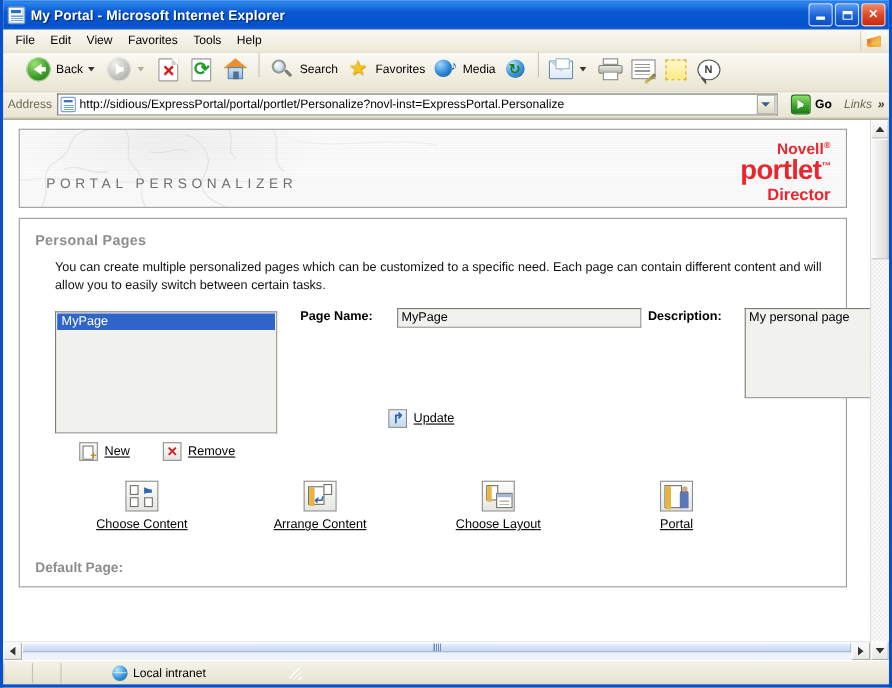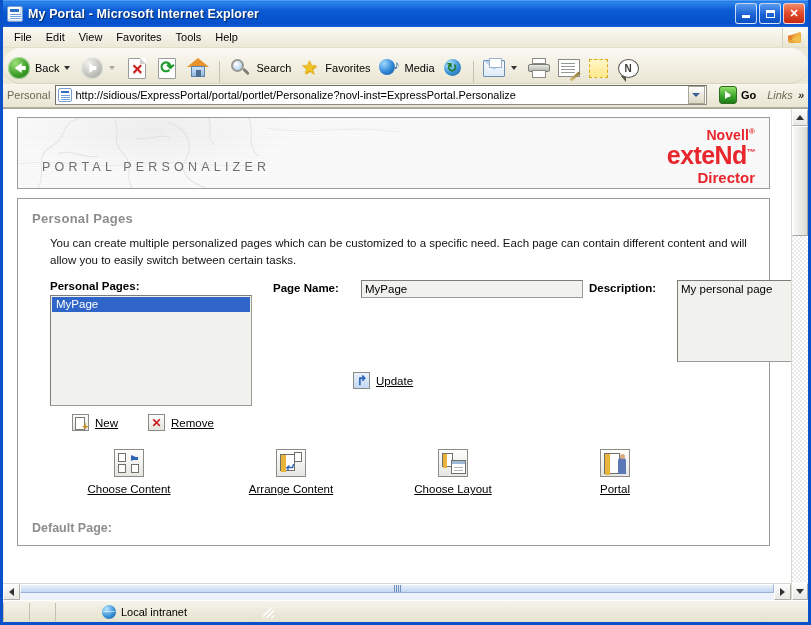--- a/index.html
+++ b/index.html
@@ -98,23 +98,22 @@
   #menu-logo .flag::before{
     content:""; position:absolute; inset:0;
     background: conic-gradient(from 200deg at 30% 70%, #f3b23f, #e07b2a, #f3c24f, #e8932f);
     clip-path: polygon(0 35%,100% 0,100% 100%,0 100%);
   }
 
   
   #toolbar {
     height: 36px; flex: 0 0 36px;
     background: linear-gradient(to bottom,#faf9f5 0%,#f3f1e4 45%,#e9e5d2 100%);
-    display: flex; align-items: flex-end; padding-left: 1px;
+    display: flex; align-items: flex-start; padding-left: 17px;
     border-bottom: 1px solid #d9d5c0;
-    border-radius: 18px;
   }
   .tb { display:flex; align-items:center; height:30px; padding:0 3px; cursor:default; }
   .tb-label { font-size: 11px; margin-left: 4px; color:#000; }
   .tb-sep { width:1px; height:22px; background:#c8c4ae; margin:0 5px; }
   .caret { width:0;height:0;border-left:3.5px solid transparent;border-right:3.5px solid transparent;border-top:4px solid #333; margin:0 4px 0 5px; }
   .caret.dim { border-top-color:#b0ac98; }
 
   .ic { width:24px; height:24px; position:relative; flex:0 0 24px; }
   
   .circ { width:22px;height:22px;border-radius:50%; position:relative; margin:1px; }
@@ -589,21 +588,21 @@
     </div>
     <div class="tb">
       <div class="i-n">
         <i class="tail"></i>
           <span class="bub">N</span>
       </div>
     </div>
   </div>
 
   <div id="addressbar">
-    <span id="addr-label">Personal</span>
+    <span id="addr-label">Address</span>
     <div id="addr-box">
       <span class="addr-favicon"></span>
       <span id="addr-url" title="http://sidious/ExpressPortal/portal/portlet/Personalize?novl-inst=ExpressPortal.Personalize">http://sidious/ExpressPortal/portal/portlet/Personalize?novl-inst=ExpressPortal.Personalize</span>
       <span id="addr-dd">
           <i class="caret2"></i>
         </span>
     </div>
     <div id="go-btn">
       <span class="gobox">
           <i class="a"></i>
@@ -634,33 +633,32 @@
                 <path d="M230 0 C238 12, 226 26, 240 38"></path>
               </g>
               <g fill="none" stroke="#e2e2e2" stroke-width="1">
                 <path d="M0 46 C40 40, 80 52, 120 46 C160 40, 200 52, 250 46"></path>
                 <path d="M250 10 C290 18, 330 6, 380 14"></path>
               </g>
             </svg>
             <div id="banner-title">PORTAL PERSONALIZER</div>
             <div id="logo">
               <div class="l1"><span>Novell</span><sup>®</sup></div>
-              <div class="l2"><span>exteNd</span><sup>™</sup></div>
+              <div class="l2"><span>portlet</span><sup>™</sup></div>
               <div class="l3">Director</div>
             </div>
           </div>
 
           <div id="panel">
             <div class="sect-title">Personal Pages</div>
             <div class="sect-desc">You can create multiple personalized pages which can be customized to a specific need. Each page can contain different content and will allow you to easily switch between certain tasks.</div>
 
             <div class="row">
 
               <div class="col-left">
-                <div class="fld-label">Personal Pages:</div>
                 <div id="pages-list">
                   <div class="opt">MyPage</div>
                 </div>
                 <div class="links-row" style="padding-left:22px;">
                   <span class="lnk">
                     <span class="icon-sq ic-new"></span>
                     <a>New</a>
                   </span>
                   <span class="lnk">
                     <span class="icon-sq ic-rem"></span>

